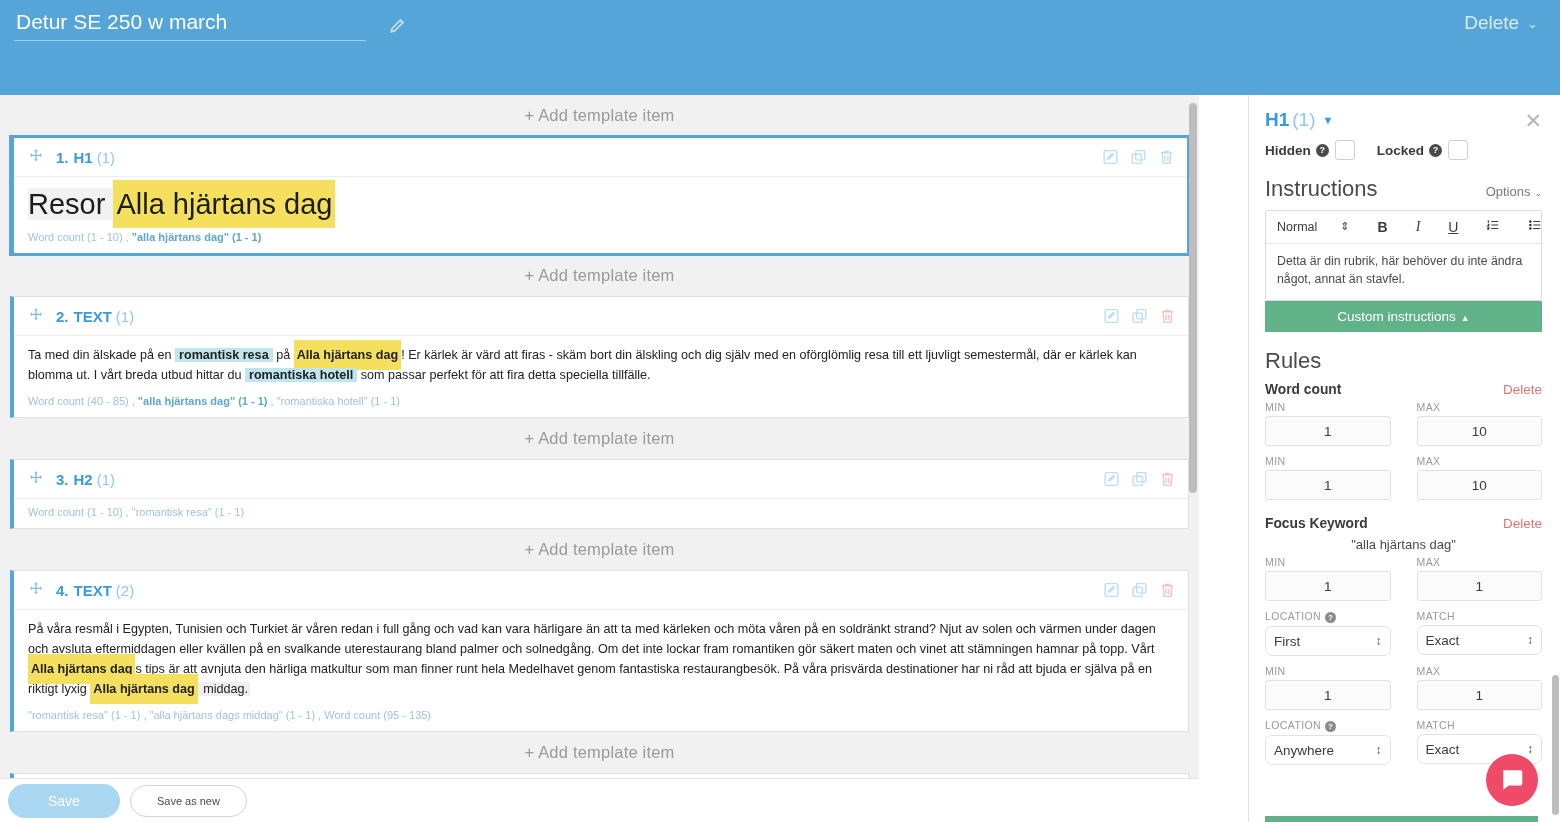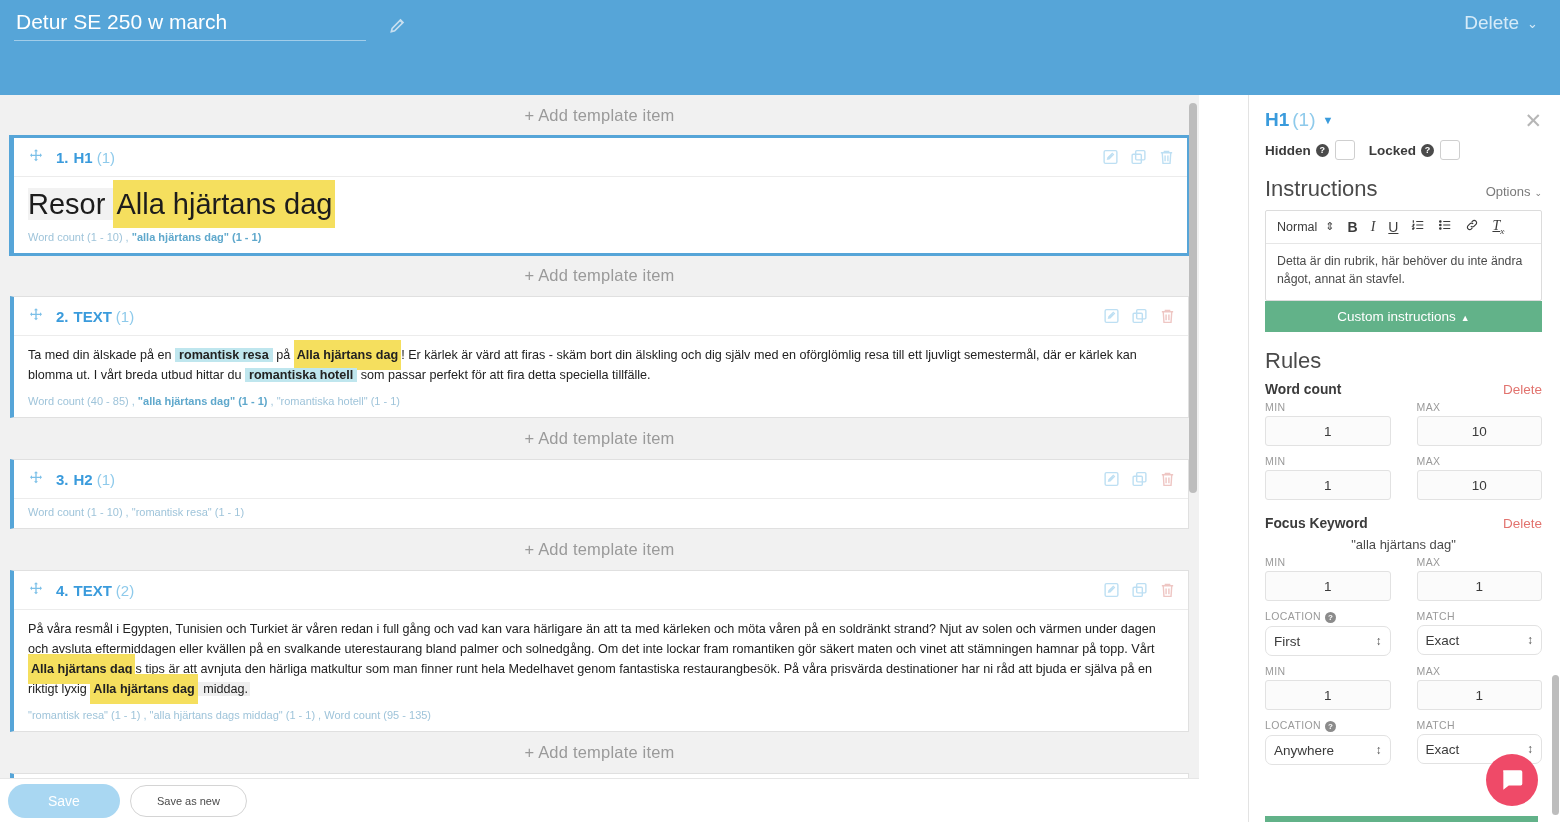--- a/index.html
+++ b/index.html
@@ -91,38 +91,38 @@
     position: absolute; top: 95px; right: 0; width: 312px; bottom: 0;
     background: #ffffff; border-left: 1px solid #e3e3e3; overflow: hidden;
   }
   .sb-inner { padding: 14px 18px 0 16px; }
   .sb-head { display: flex; align-items: center; }
   .sb-title { font-size: 19px; color: #3a9bdc; font-weight: bold; }
   .sb-title .cnt { color: #8ecaeb; font-weight: normal; margin-left: 3px; }
   .sb-caret { color: #3a9bdc; font-size: 11px; margin-left: 7px; cursor: pointer; }
   .sb-close { margin-left: auto; color: #b6b6b6; font-size: 21px; cursor: pointer; line-height: 1; }
 
-  .toggles { display: flex; align-items: center; margin-top: 9px; gap: 0; }
+  .toggles { display: flex; align-items: center; margin-top: 9px; gap: 8px; }
   .tg { display: flex; align-items: center; font-size: 13.5px; color: #3b3b3b; font-weight: bold; }
   .tg .q {
     display: inline-block; width: 13px; height: 13px; border-radius: 50%;
     background: #4a4a4a; color: #fff; font-size: 9px; line-height: 13px;
     text-align: center; margin: 0 6px 0 5px; font-weight: bold;
   }
   .tg .box { width: 20px; height: 20px; border: 1px solid #cfcfcf; border-radius: 3px; background: #fff; cursor: pointer; }
   .tg.second { margin-left: 14px; }
 
   .sec-title { font-size: 22px; color: #4a4a4a; margin: 16px 0 8px 0; font-weight: normal; }
   .sec-row { display: flex; align-items: baseline; }
   .opt-link { margin-left: auto; font-size: 13px; color: #7a7a7a; cursor: pointer; }
   .opt-link .chev { font-size: 9px; margin-left: 4px; }
 
   .editor-box { border: 1px solid #dcdcdc; border-radius: 2px; }
   .ed-toolbar {
-    display: flex; align-items: center; gap: 13px; padding: 7px 11px;
+    display: flex; align-items: center; gap: 28px; padding: 7px 11px;
     border-bottom: 1px solid #e6e6e6; font-size: 13px; color: #3b3b3b;
   }
   .ed-toolbar .normal { font-size: 12.5px; }
   .ed-toolbar .updown { font-size: 11px; margin-left: -5px; }
   .ed-toolbar .ic { cursor: pointer; font-size: 14px; }
   .ed-body { padding: 9px 11px 12px 11px; font-size: 12.3px; color: #4a4a4a; line-height: 1.45; min-height: 46px; }
   .custom-btn {
     background: #62b289; color: #fff; text-align: center; font-size: 13.5px;
     padding: 8px 0; cursor: pointer;
   }

